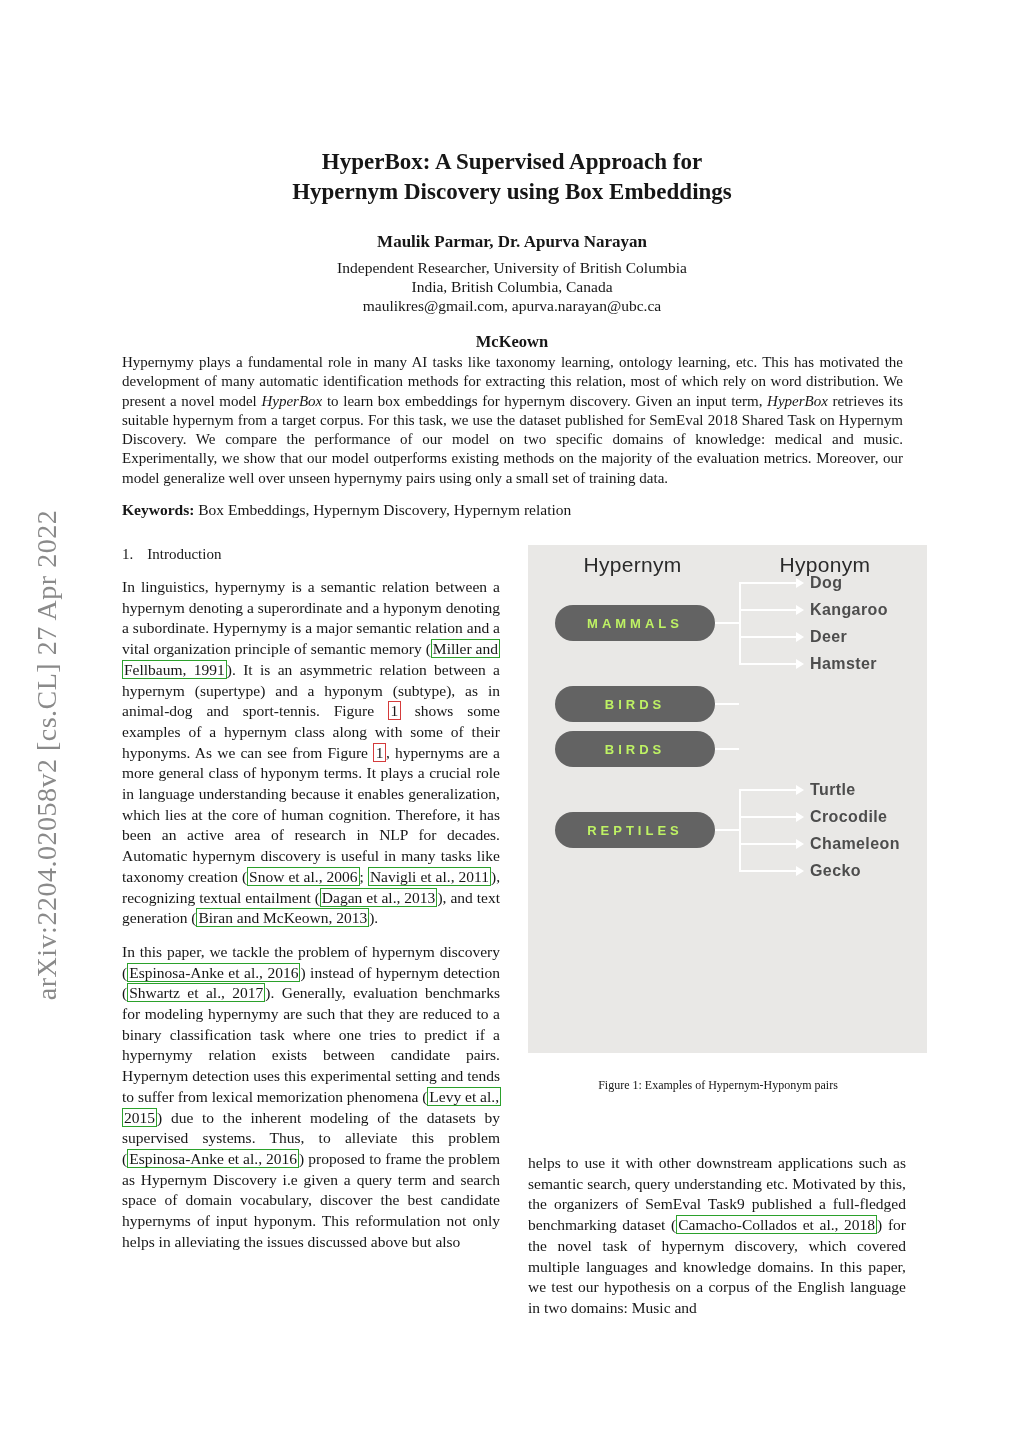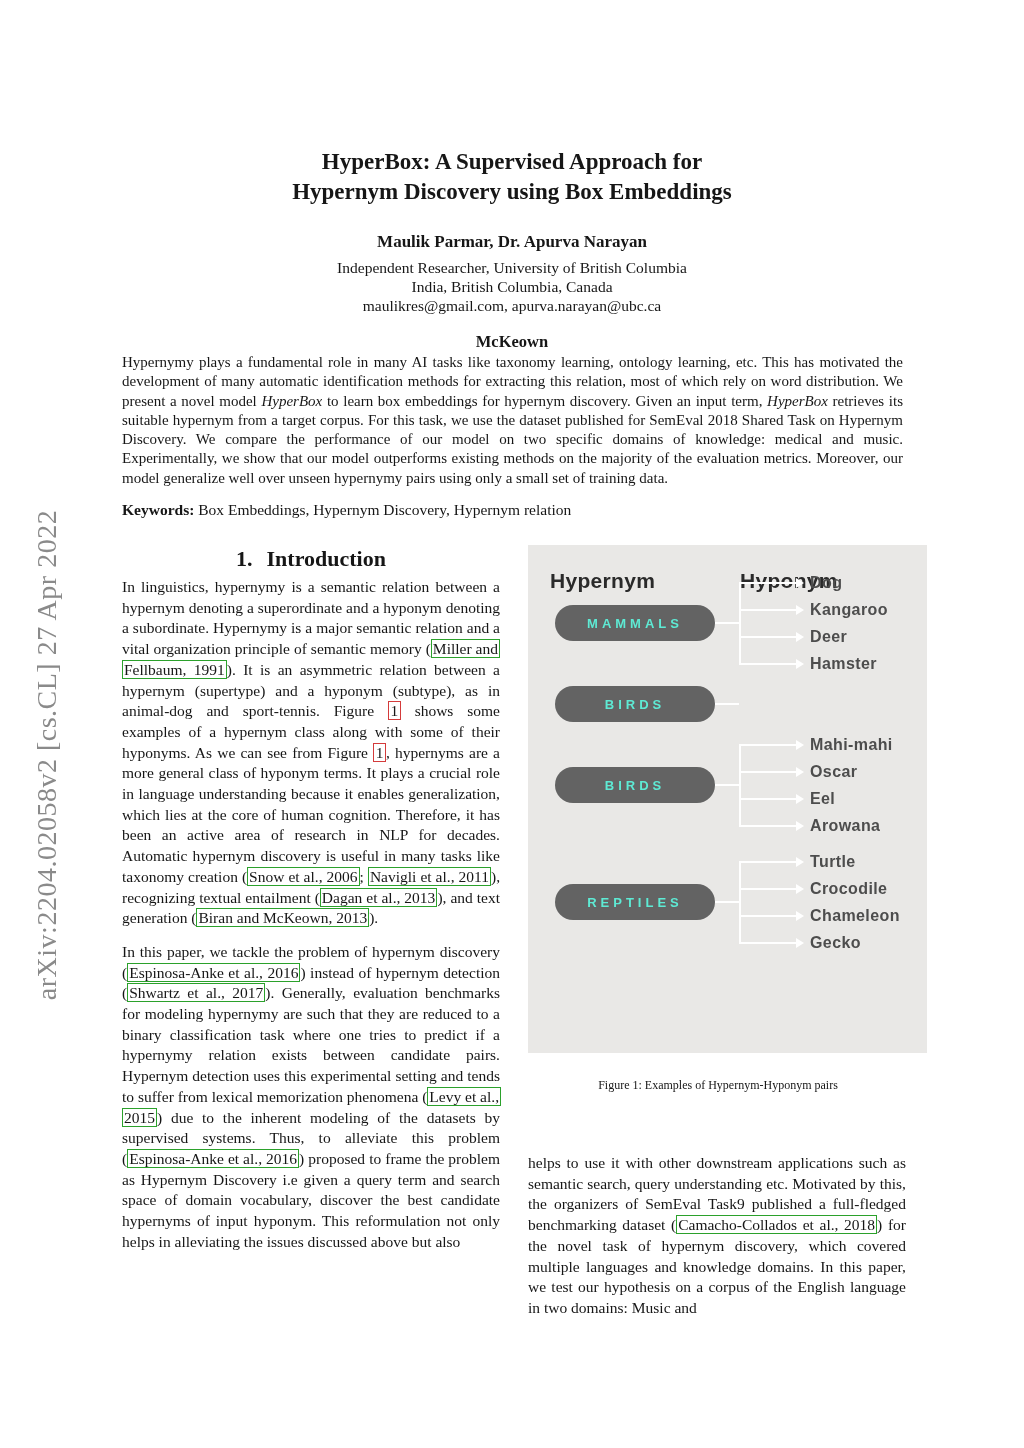--- a/index.html
+++ b/index.html
@@ -26,45 +26,45 @@
 
   
   .abstract-heading{position:absolute;top:332px;left:0;right:0;text-align:center;
     font-size:16.5px;font-weight:bold;}
   .abstract-text{position:absolute;top:353px;left:122px;width:781px;
     font-size:15px;line-height:19.3px;text-align:justify;}
   .keywords{position:absolute;top:501px;left:122px;width:781px;font-size:15.5px;}
   .keywords b{font-weight:bold;}
 
   
-  .intro-heading{position:absolute;top:546px;left:122px;width:378px;text-align:center;
-    font-size:22px;font-weight:bold;}
+  .intro-heading{position:absolute;top:546px;left:122px;width:378px;
+    font-size:15px;font-weight:normal;}
   .intro-heading .sec-num{margin-right:14px;}
   .col-left{position:absolute;top:577px;left:122px;width:378px;
     font-size:15.5px;line-height:20.7px;text-align:justify;hyphens:auto;}
   .col-left p{margin-bottom:13px;}
   .col-right-para{position:absolute;top:1153px;left:528px;width:378px;
     font-size:15.5px;line-height:20.7px;text-align:justify;hyphens:auto;}
 
   em{font-style:italic;}
   .cite{border:1.5px solid var(--citation_box);padding:0 1px;
     box-decoration-break:clone;-webkit-box-decoration-break:clone;}
   .ref{border:1.5px solid var(--ref_box);padding:0 1.5px;}
 
   
   .figure-box{position:absolute;left:528px;top:545px;width:399px;height:508px;
     background:var(--figure_bg);font-family:"Liberation Sans","DejaVu Sans",sans-serif;}
-  .fig-header{position:absolute;top:24px;font-size:21px;font-weight:bold;
-    color:var(--fig_header_text);letter-spacing:0.3px;text-align:left;}
+  .fig-header{position:absolute;top:8px;font-size:21px;font-weight:normal;
+    color:var(--fig_header_text);letter-spacing:0.3px;text-align:center;}
   .fig-header.hypernym{left:22px;width:165px;}
   .fig-header.hyponym{left:212px;width:170px;}
   .fig-groups{position:absolute;left:27px;top:24px;right:0;}
   .fig-group{display:flex;align-items:center;margin-bottom:9px;}
   .pill{width:160px;height:36px;border-radius:18px;background:var(--pill_bg);
-    color:#5eead4;display:flex;align-items:center;justify-content:center;
+    color:#bef264;display:flex;align-items:center;justify-content:center;
     font-size:13px;font-weight:bold;letter-spacing:4px;flex:none;}
   .pill-connector{width:24px;height:2px;background:#fff;flex:none;}
   .hyponyms{position:relative;}
   .hyponyms::before{content:"";position:absolute;left:0;top:13px;bottom:13px;
     width:2px;background:#fff;}
   .hyponym-row{display:flex;align-items:center;height:27px;}
   .branch{width:58px;height:2px;background:#fff;position:relative;flex:none;}
   .arrowhead{position:absolute;right:-7px;top:-4px;width:0;height:0;
     border-left:8px solid #fff;border-top:5px solid transparent;border-bottom:5px solid transparent;}
   .hyponym-label{margin-left:13px;font-size:16px;font-weight:600;
@@ -139,46 +139,20 @@
             </div>
           </div>
         </div>
         <div class="fig-group">
           <div class="pill">BIRDS</div>
           <div class="pill-connector"></div>
         </div>
         <div class="fig-group">
           <div class="pill">BIRDS</div>
           <div class="pill-connector"></div>
-          <div class="hyponyms">
-            <div class="hyponym-row">
-              <div class="branch">
-                <span class="arrowhead"></span>
-              </div>
-              <span class="hyponym-label">Mahi-mahi</span>
-            </div>
-            <div class="hyponym-row">
-              <div class="branch">
-                <span class="arrowhead"></span>
-              </div>
-              <span class="hyponym-label">Oscar</span>
-            </div>
-            <div class="hyponym-row">
-              <div class="branch">
-                <span class="arrowhead"></span>
-              </div>
-              <span class="hyponym-label">Eel</span>
-            </div>
-            <div class="hyponym-row">
-              <div class="branch">
-                <span class="arrowhead"></span>
-              </div>
-              <span class="hyponym-label">Arowana</span>
-            </div>
-          </div>
         </div>
         <div class="fig-group">
           <div class="pill">REPTILES</div>
           <div class="pill-connector"></div>
           <div class="hyponyms">
             <div class="hyponym-row">
               <div class="branch">
                 <span class="arrowhead"></span>
               </div>
               <span class="hyponym-label">Turtle</span>

